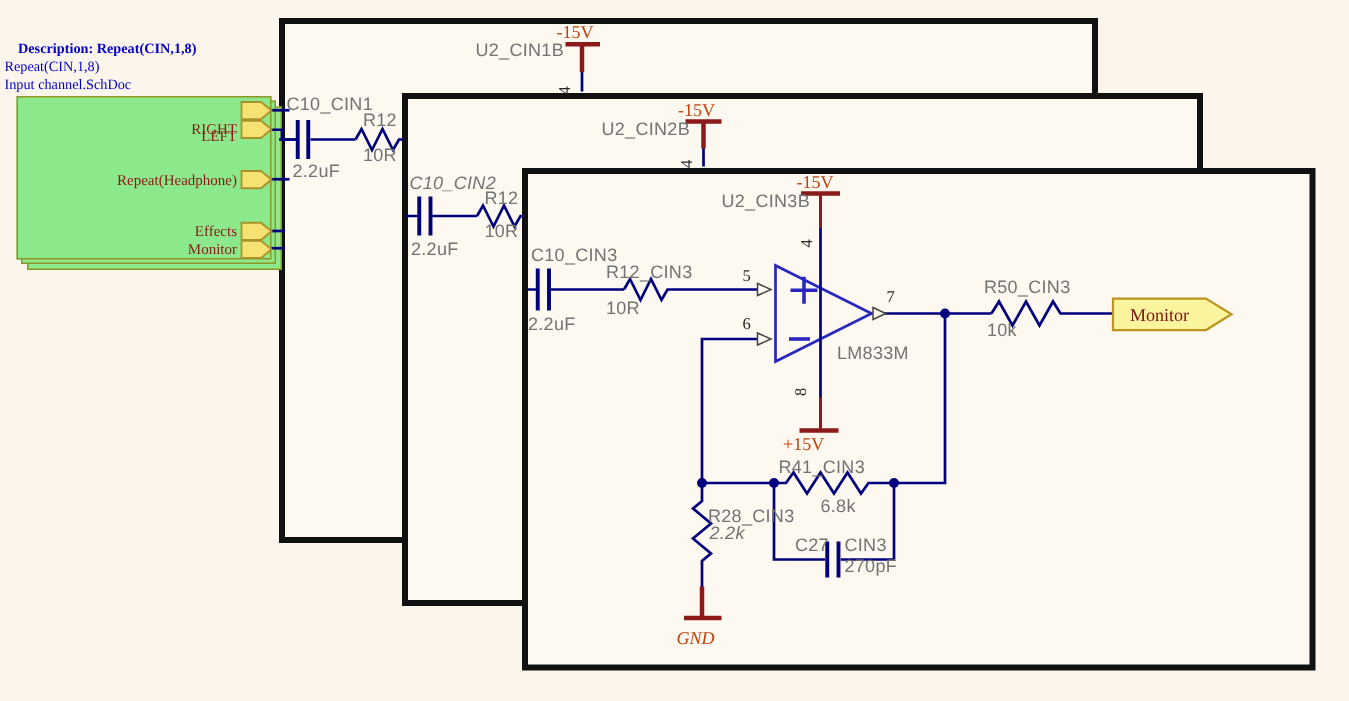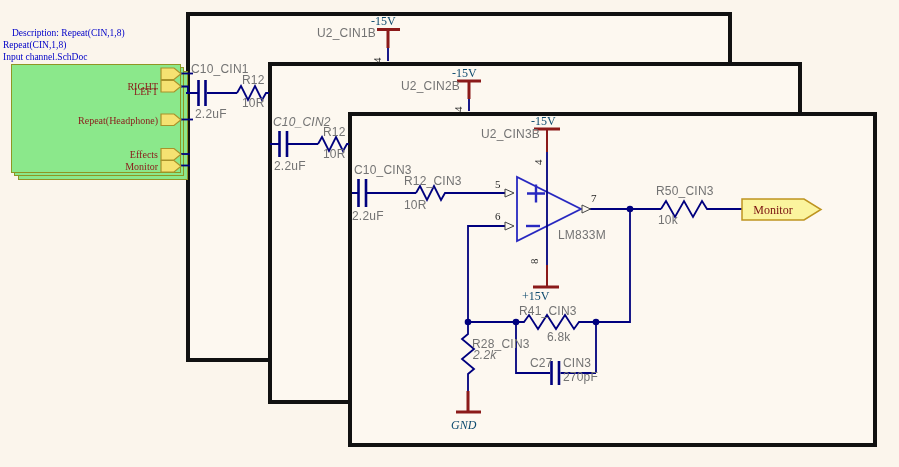--- a/index.html
+++ b/index.html
@@ -1,21 +1,21 @@
 <!DOCTYPE html>
 <html><head>
 <meta charset="utf-8">
 <style>
   html,body{margin:0;padding:0;}
   body{width:899px;height:467px;position:relative;overflow:hidden;
        background:#FBF5EC;font-family:"Liberation Sans",sans-serif;}
   .sheet{position:absolute;box-sizing:border-box;background:#FDF8F0;border:4px solid #111;}
   .gfx{position:absolute;left:0;top:0;pointer-events:none;}
   .lbl{position:absolute;font:12px "Liberation Sans",sans-serif;color:#737373;white-space:nowrap;letter-spacing:.2px;}
-  .red{position:absolute;font:12px "Liberation Serif",serif;color:#0c4a6e;white-space:nowrap;}
+  .red{position:absolute;font:12px "Liberation Serif",serif;color:#c2410c;white-space:nowrap;}
   .pin{position:absolute;font:11px "Liberation Serif",serif;color:#262626;white-space:nowrap;}
   .rot{transform:rotate(-90deg);transform-origin:center;}
   .ann{position:absolute;font:9.5px "Liberation Serif",serif;color:#0000C8;white-space:nowrap;}
   .portlbl{position:absolute;width:120px;text-align:right;font:10px "Liberation Serif",serif;color:#8B1A1A;white-space:nowrap;}
   .portname{position:absolute;left:742px;top:203px;width:62px;text-align:center;
             font:12px "Liberation Serif",serif;color:#7A1010;}
   .gs{position:absolute;box-sizing:border-box;background:#8BE88B;border:1.5px solid #8F9623;}
 </style>
 </head>
 <body>
@@ -139,21 +139,21 @@
     <polygon points="161,68 174,68 181,73.7 174,79.5 161,79.5"></polygon>
     <polygon points="161,80.5 174,80.5 181,86.2 174,92 161,92"></polygon>
     <polygon points="161,114 174,114 181,119.7 174,125.5 161,125.5"></polygon>
     <polygon points="161,148.5 174,148.5 181,154.2 174,160 161,160"></polygon>
     <polygon points="161,160.5 174,160.5 181,166.2 174,172 161,172"></polygon>
   </g>
 
   <polygon points="742,199 804,199 821,209.5 804,220 742,220" fill="#FBF49E" stroke="#BE9420" stroke-width="1.5"></polygon>
 </svg>
 
-<div class="ann" style="left:12px;top:28px;">Description: Repeat(CIN,1,8)</div>
+<div class="ann" style="left:12px;top:28px;font-weight:bold;">Description: Repeat(CIN,1,8)</div>
 <div class="ann" style="left:3px;top:40px;">Repeat(CIN,1,8)</div>
 <div class="ann" style="left:3px;top:52px;">Input channel.SchDoc</div>
 
 <div class="portlbl" style="left:38px;top:86px;">LEFT</div>
 <div class="portlbl" style="left:38px;top:81px;">RIGHT</div>
 <div class="portlbl" style="left:38px;top:114.5px;">Repeat(Headphone)</div>
 <div class="portlbl" style="left:38px;top:149px;">Effects</div>
 <div class="portlbl" style="left:38px;top:160.5px;">Monitor</div>
 
 <div class="lbl" style="left:191px;top:62px;">C10_CIN1</div>

